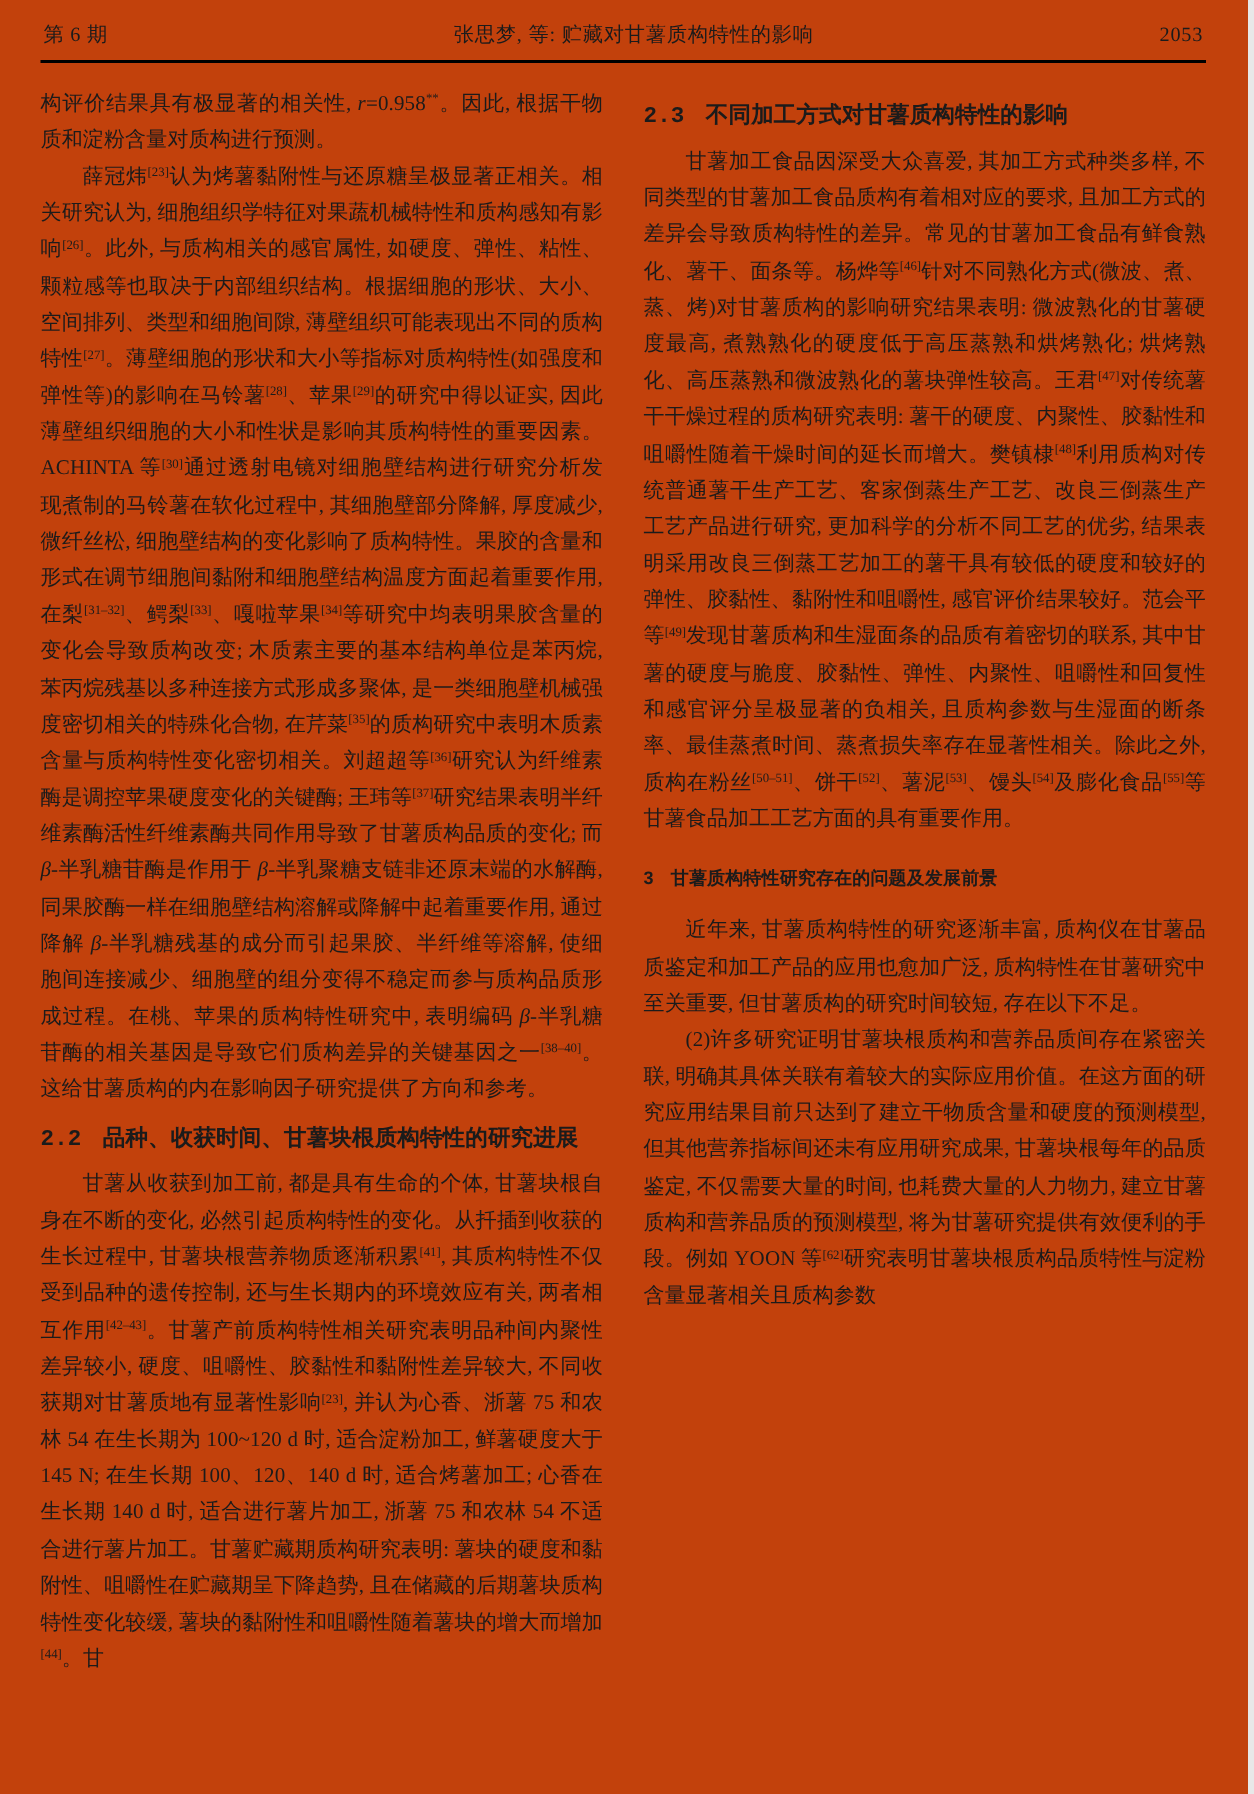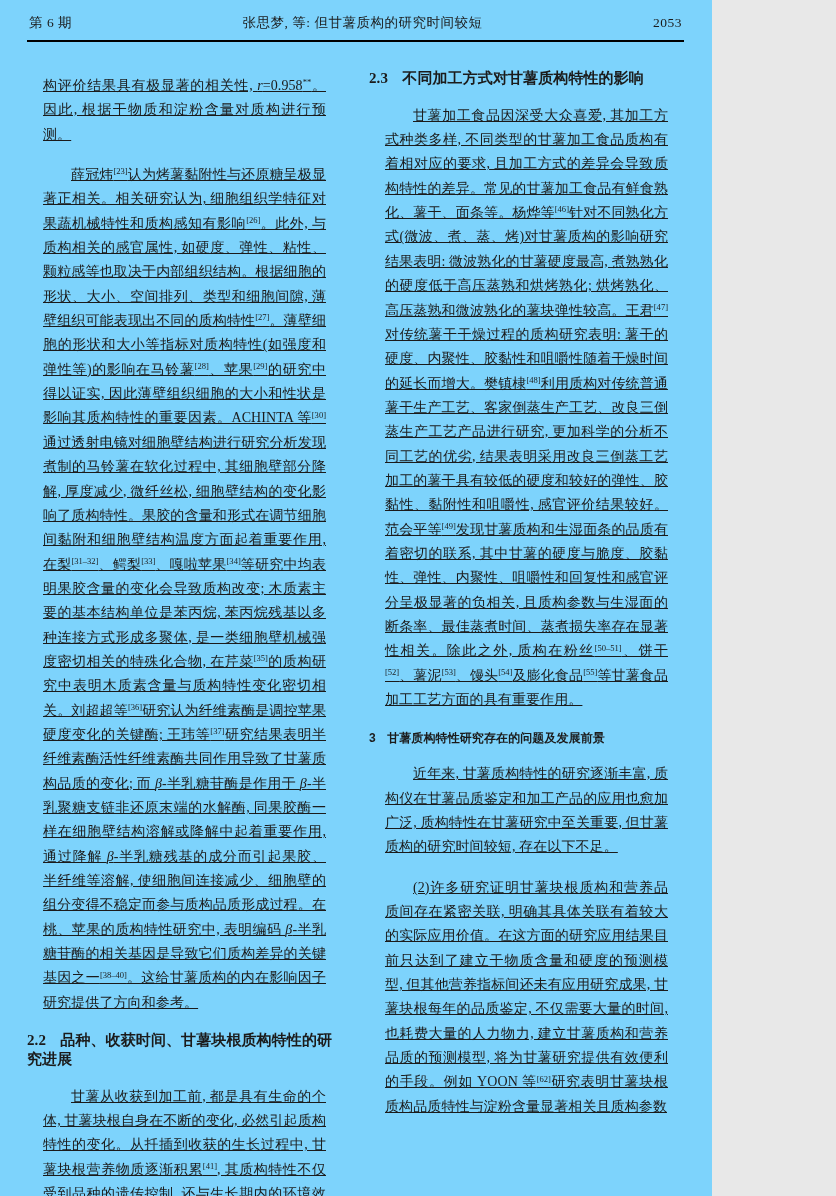--- a/index.html
+++ b/index.html
@@ -1,19 +1,19 @@
 <!DOCTYPE html>
 <html><head>
 <meta charset="utf-8">
 <style>
   html,body{margin:0;padding:0;background:#e8e8e8;}
   .page{
     position:relative;
-    width:712px;height:1196px;
-    background:#7dd3fc;
+    width:832px;height:1196px;
+    background:#c2410c;
     color:#1b1b1b;
     font-family:"Liberation Serif","DejaVu Serif",serif;
     box-sizing:border-box;
     padding:12px 28px 0 27px;
     overflow:hidden;
   }
   .header{
     display:flex;
     justify-content:space-between;
     align-items:baseline;
@@ -27,32 +27,32 @@
     display:flex;
     gap:27px;
   }
   .col{
     width:377px;
     font-size:14px;
     line-height:24.35px;
     text-align:justify;
     letter-spacing:0.1px;
   }
-  .para{margin:16px;text-decoration:underline;}
+  .para{margin:0;}
   .para.indent{text-indent:2em;}
   sup{
     font-size:61%;
     line-height:0;
     vertical-align:baseline;
     position:relative;
     top:-0.55em;
     letter-spacing:0;
   }
   .heading2{
-    font-family:Liberation Serif, serif;
+    font-family:Liberation Mono, monospace;
     font-weight:bold;
     font-size:15px;
     line-height:1.25;
     margin:11px 0 9px 0;
     text-align:left;
   }
   .heading1{
     font-family:"Liberation Sans","DejaVu Sans",sans-serif;
     font-weight:bold;
     font-size:12px;
@@ -62,21 +62,21 @@
   }
   .hnum{margin-right:0.95em;}
   i{font-style:italic;}
 </style>
 </head>
 <body>
 
 <div class="page">
   <div class="header">
     <span>第 6 期</span>
-    <span class="center">张思梦, 等: 但甘薯质构的研究时间较短</span>
+    <span class="center">张思梦, 等: 贮藏对甘薯质构特性的影响</span>
     <span>2053</span>
   </div>
   <div class="rule"></div>
   <div class="columns">
     <div class="col" id="col-left">
         <p class="para">构评价结果具有极显著的相关性, <i>r</i>=0.958<sup>**</sup>。因此, 根据干物质和淀粉含量对质构进行预测。</p>
         <p class="para indent">薛冠炜<sup>[23]</sup>认为烤薯黏附性与还原糖呈极显著正相关。相关研究认为, 细胞组织学特征对果蔬机械特性和质构感知有影响<sup>[26]</sup>。此外, 与质构相关的感官属性, 如硬度、弹性、粘性、颗粒感等也取决于内部组织结构。根据细胞的形状、大小、空间排列、类型和细胞间隙, 薄壁组织可能表现出不同的质构特性<sup>[27]</sup>。薄壁细胞的形状和大小等指标对质构特性(如强度和弹性等)的影响在马铃薯<sup>[28]</sup>、苹果<sup>[29]</sup>的研究中得以证实, 因此薄壁组织细胞的大小和性状是影响其质构特性的重要因素。ACHINTA 等<sup>[30]</sup>通过透射电镜对细胞壁结构进行研究分析发现煮制的马铃薯在软化过程中, 其细胞壁部分降解, 厚度减少, 微纤丝松, 细胞壁结构的变化影响了质构特性。果胶的含量和形式在调节细胞间黏附和细胞壁结构温度方面起着重要作用, 在梨<sup>[31–32]</sup>、鳄梨<sup>[33]</sup>、嘎啦苹果<sup>[34]</sup>等研究中均表明果胶含量的变化会导致质构改变; 木质素主要的基本结构单位是苯丙烷, 苯丙烷残基以多种连接方式形成多聚体, 是一类细胞壁机械强度密切相关的特殊化合物, 在芹菜<sup>[35]</sup>的质构研究中表明木质素含量与质构特性变化密切相关。刘超超等<sup>[36]</sup>研究认为纤维素酶是调控苹果硬度变化的关键酶; 王玮等<sup>[37]</sup>研究结果表明半纤维素酶活性纤维素酶共同作用导致了甘薯质构品质的变化; 而 <i>β</i>-半乳糖苷酶是作用于 <i>β</i>-半乳聚糖支链非还原末端的水解酶, 同果胶酶一样在细胞壁结构溶解或降解中起着重要作用, 通过降解 <i>β</i>-半乳糖残基的成分而引起果胶、半纤维等溶解, 使细胞间连接减少、细胞壁的组分变得不稳定而参与质构品质形成过程。在桃、苹果的质构特性研究中, 表明编码 <i>β</i>-半乳糖苷酶的相关基因是导致它们质构差异的关键基因之一<sup>[38–40]</sup>。这给甘薯质构的内在影响因子研究提供了方向和参考。</p>
         <div class="heading2"><span class="hnum">2.2</span><span class="htext">品种、收获时间、甘薯块根质构特性的研究进展</span></div>
         <p class="para indent">甘薯从收获到加工前, 都是具有生命的个体, 甘薯块根自身在不断的变化, 必然引起质构特性的变化。从扦插到收获的生长过程中, 甘薯块根营养物质逐渐积累<sup>[41]</sup>, 其质构特性不仅受到品种的遗传控制, 还与生长期内的环境效应有关, 两者相互作用<sup>[42–43]</sup>。甘薯产前质构特性相关研究表明品种间内聚性差异较小, 硬度、咀嚼性、胶黏性和黏附性差异较大, 不同收获期对甘薯质地有显著性影响<sup>[23]</sup>, 并认为心香、浙薯 75 和农林 54 在生长期为 100~120 d 时, 适合淀粉加工, 鲜薯硬度大于 145 N; 在生长期 100、120、140 d 时, 适合烤薯加工; 心香在生长期 140 d 时, 适合进行薯片加工, 浙薯 75 和农林 54 不适合进行薯片加工。甘薯贮藏期质构研究表明: 薯块的硬度和黏附性、咀嚼性在贮藏期呈下降趋势, 且在储藏的后期薯块质构特性变化较缓, 薯块的黏附性和咀嚼性随着薯块的增大而增加<sup>[44]</sup>。甘</p>
       </div>

